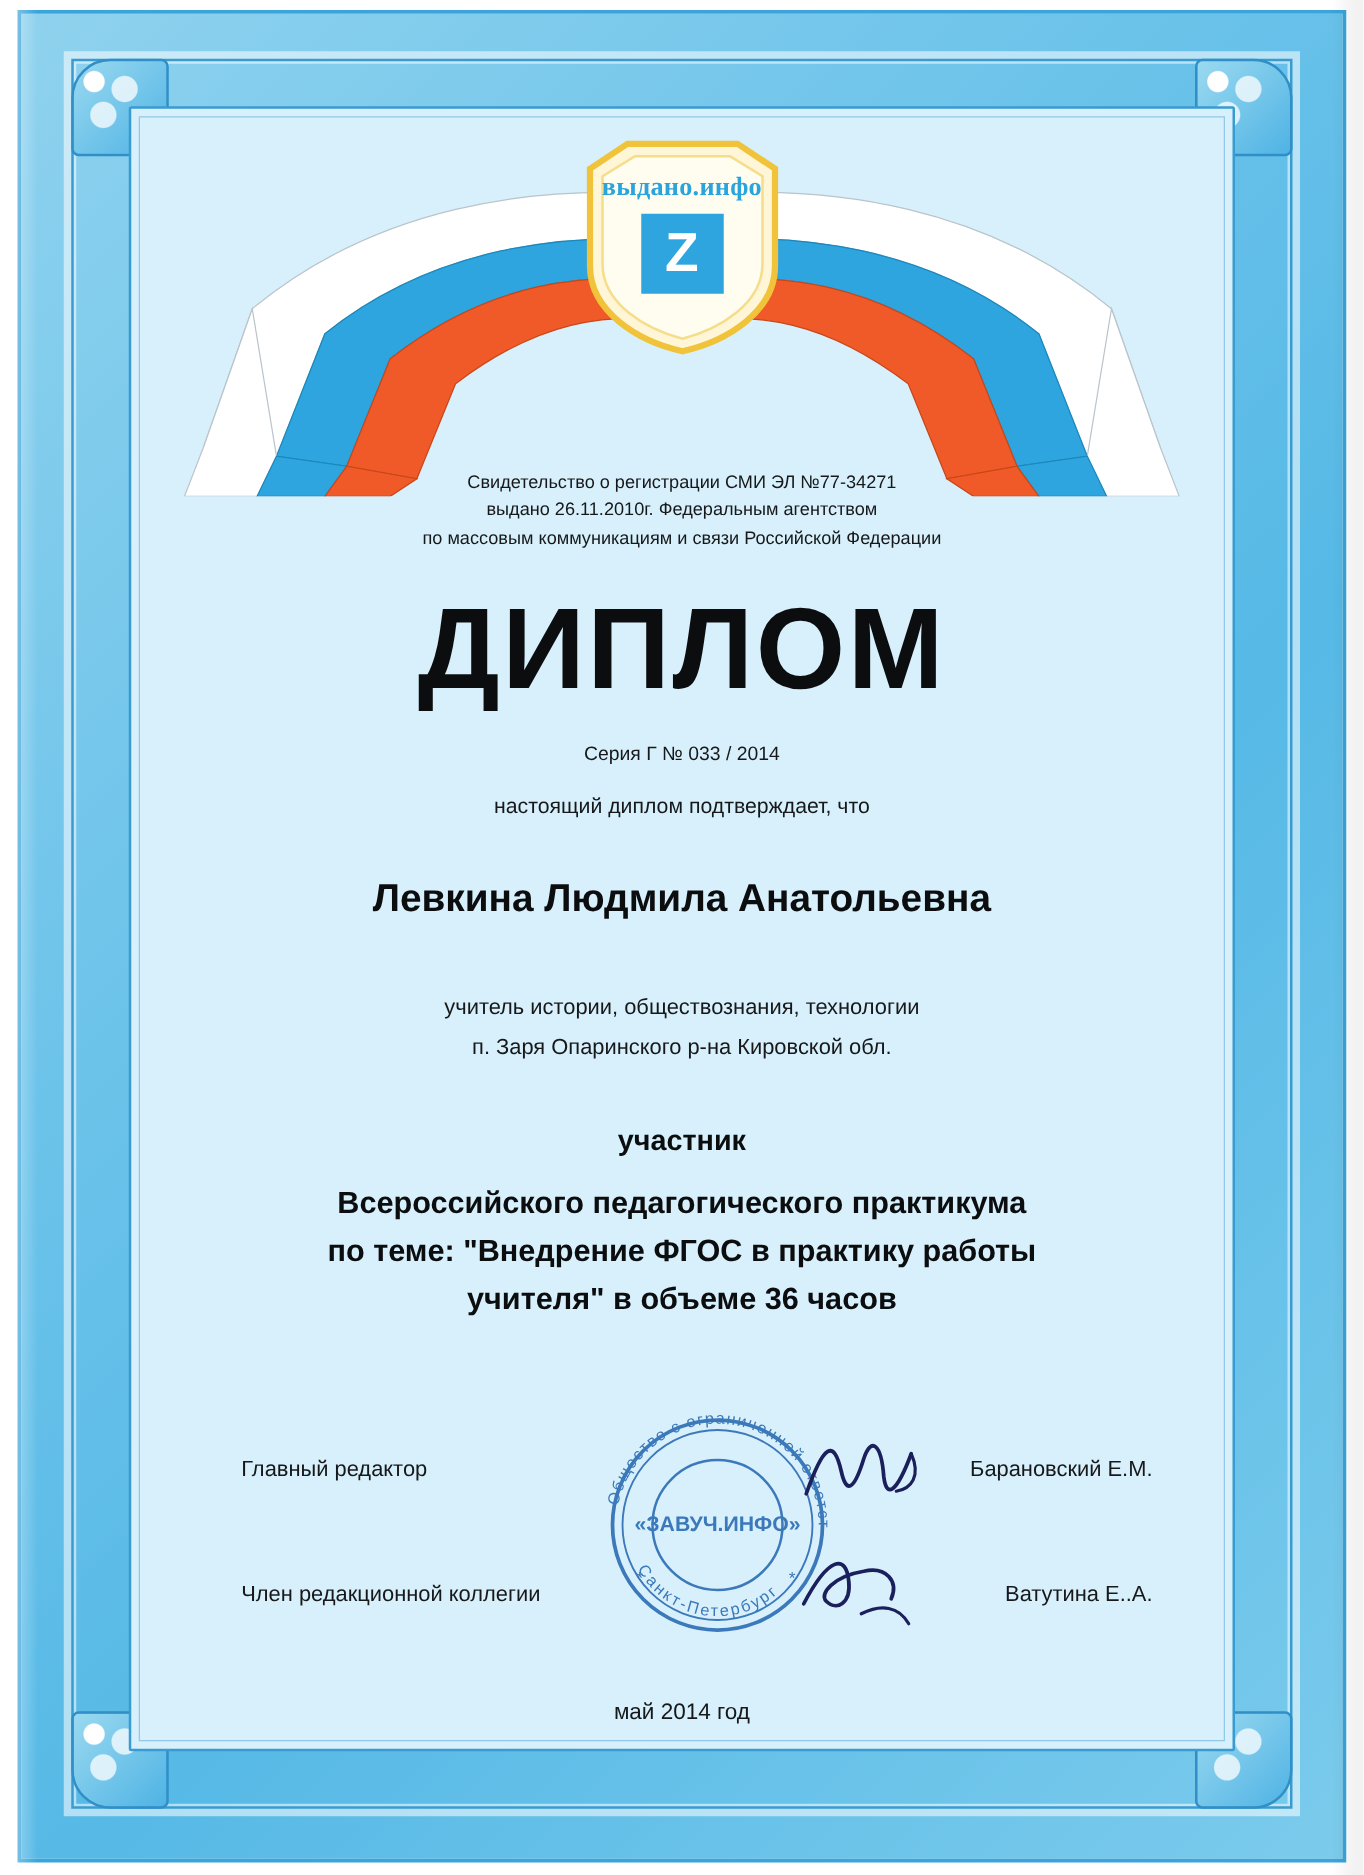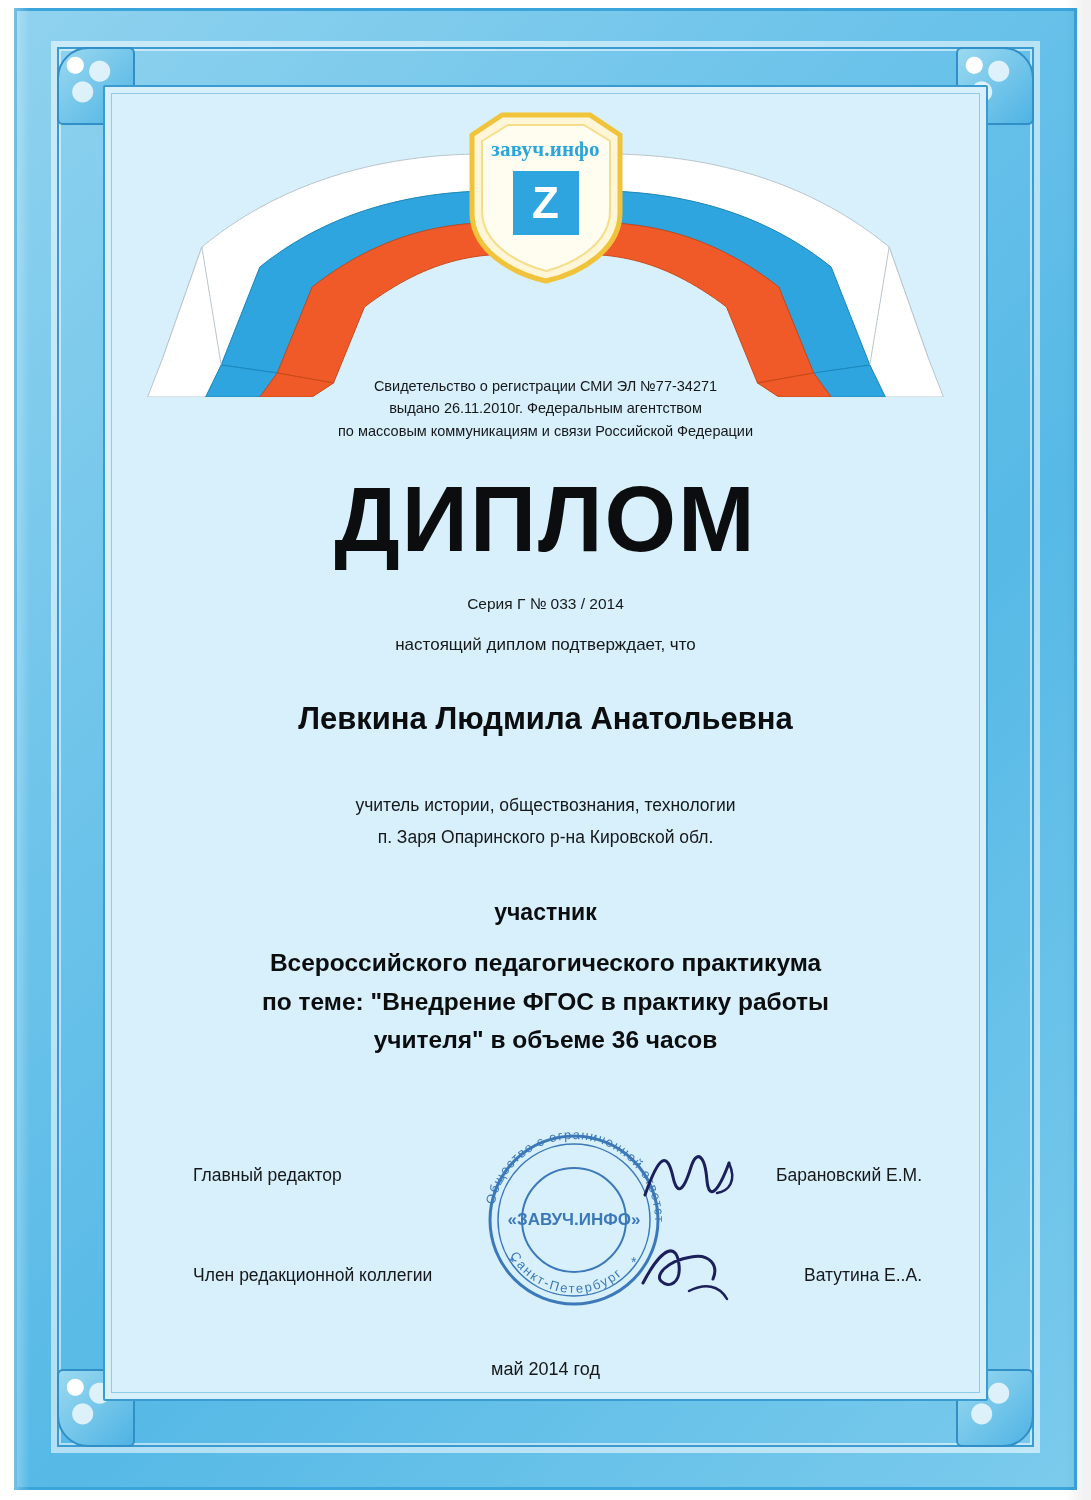--- a/index.html
+++ b/index.html
@@ -305,21 +305,21 @@
           <path d="M790 268 L 806 300 L 750 300 L 732 276 Z" fill="#2ea5de" stroke="#1b88bd" stroke-width="1"></path>
           <path d="M732 276 L 750 300 L 696 300 L 674 286 Z" fill="#f05a28" stroke="#c84718" stroke-width="1"></path>
         </svg>
       </div>
 
       <div class="shield">
         <svg class="shield-svg" width="168" height="176" viewBox="0 0 168 176">
           <path d="M10 26 L 40 6 L 128 6 L 158 26 L 158 104 C 158 140, 120 164, 84 172 C 48 164, 10 140, 10 104 Z" fill="#fff6d8" stroke="#f0c33a" stroke-width="5"></path>
           <path d="M20 32 L 46 16 L 122 16 L 148 32 L 148 102 C 148 134, 114 154, 84 162 C 54 154, 20 134, 20 102 Z" fill="#fffdf0" stroke="#f6dd8a" stroke-width="2"></path>
         </svg>
-        <div class="shield-label">завуч.инфо</div>
+        <div class="shield-label">выдано.инфо</div>
         <div class="shield-z">Z</div>
       </div>
 
       <div class="registry">
         <div>Свидетельство о регистрации СМИ ЭЛ №77-34271</div>
         <div>выдано 26.11.2010г. Федеральным агентством</div>
         <div>по массовым коммуникациям и связи Российской Федерации</div>
       </div>
 
       <div class="title">ДИПЛОМ</div>

